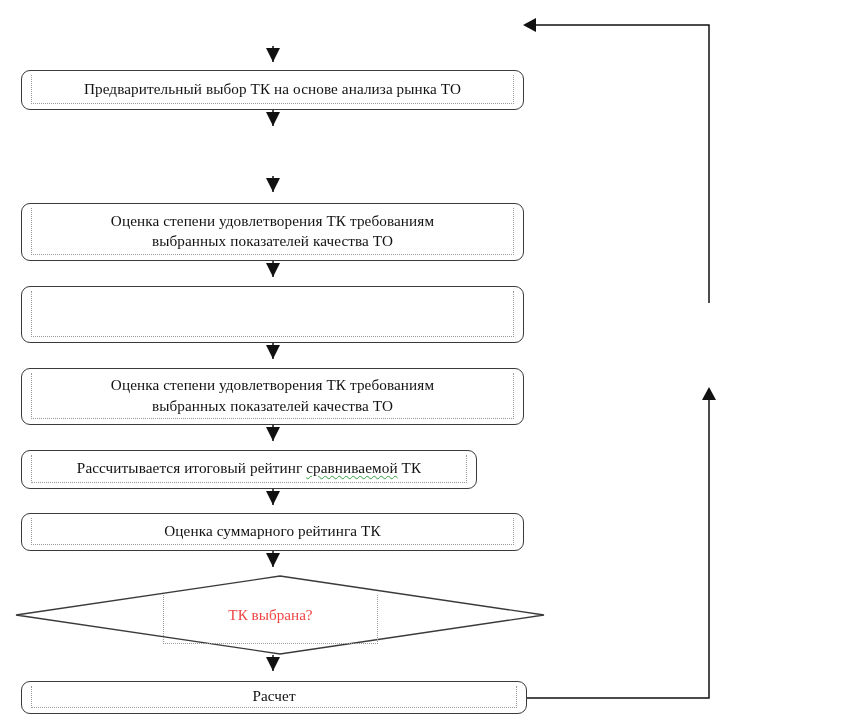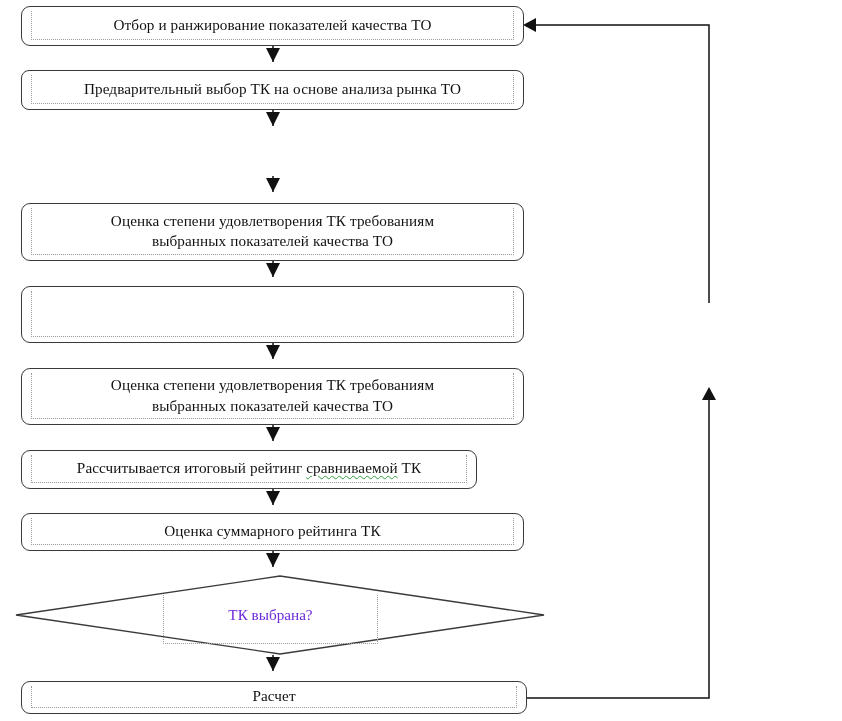--- a/index.html
+++ b/index.html
@@ -73,21 +73,21 @@
     border-left: 1px dotted #9a9a9a;
     border-right: 1px dotted #9a9a9a;
     border-bottom: 1px dotted #9a9a9a;
     border-top: none;
     display: flex;
     align-items: center;
     justify-content: center;
   }
   .diamond-label {
     font-size: 15.2px;
-    color: #6d28d9;
+    color: #ef4444;
     text-align: center;
     margin-bottom: 8px;
   }
   
   .conn {
     position: absolute;
     left: 0;
     top: 0;
     width: 842px;
     height: 721px;
@@ -134,27 +134,22 @@
       <path d="M 709 303 L 709 25 L 536 25"></path>
 
       <path d="M 527 698 L 709 698 L 709 400"></path>
     </g>
     <g fill="#111111">
       <polygon points="536,18 536,32 523,25"></polygon>
       <polygon points="702,400 716,400 709,387"></polygon>
     </g>
   </svg>
 
-  <div class="node" style="left:21px; top:6px; width:503px; height:40px;">
-    <div class="node-inner">
-      <span class="node-label">Отбор и ранжирование показателей качества ТО</span>
-    </div>
-  </div>
-
-  <div class="node" style="left:21px; top:70px; width:503px; height:40px;border-radius:8px;">
+
+  <div class="node" style="left:21px; top:70px; width:503px; height:40px;">
     <div class="node-inner">
       <span class="node-label">Предварительный выбор ТК на основе анализа рынка ТО</span>
     </div>
   </div>
 
 
   <div class="node" style="left:21px; top:203px; width:503px; height:58px;">
     <div class="node-inner">
       <span class="node-label"><span>Оценка степени удовлетворения ТК требованиям</span><br><span>выбранных показателей качества ТО</span></span>
     </div>

